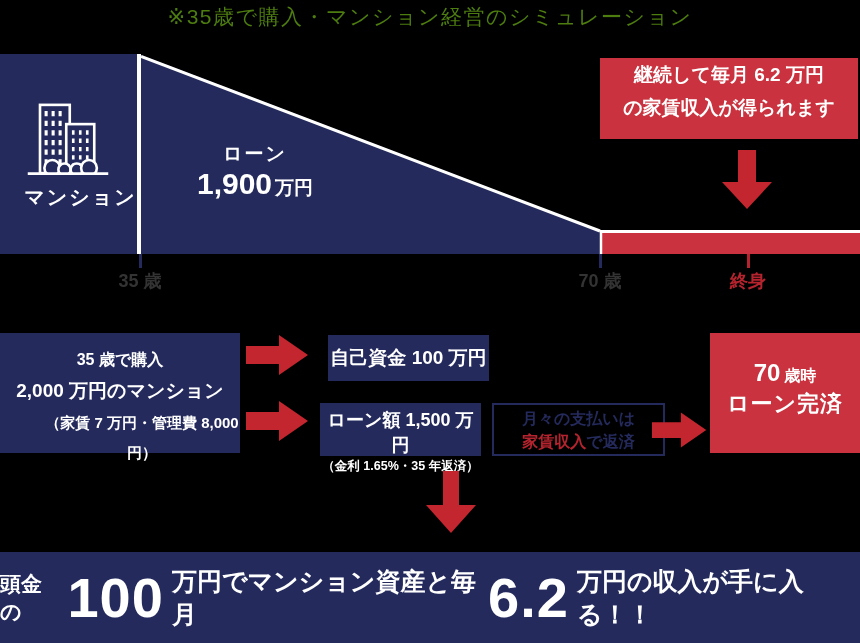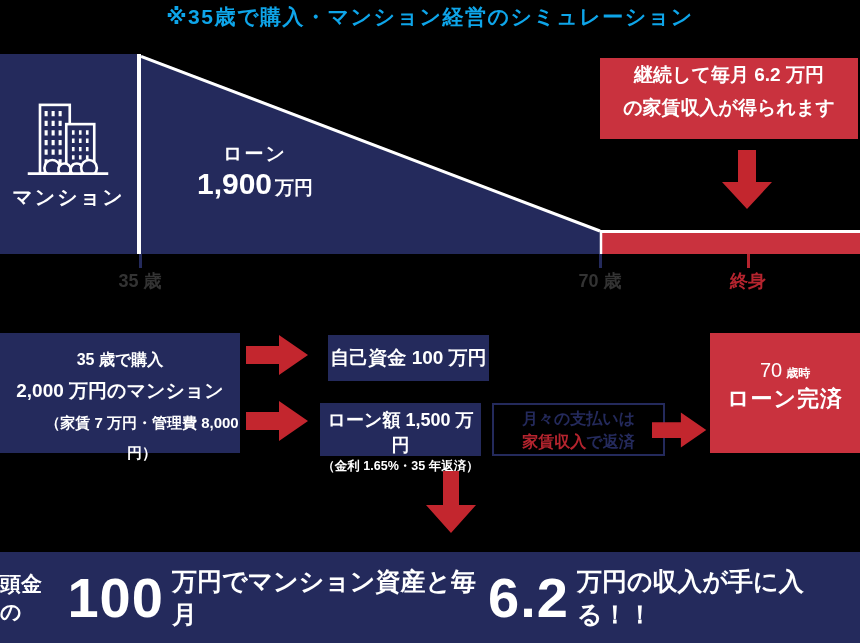--- a/index.html
+++ b/index.html
@@ -1,29 +1,29 @@
 <!DOCTYPE html>
 <html><head>
 <meta charset="utf-8">
 <style>
   html,body{margin:0;padding:0;}
   body{background:#000;width:860px;height:643px;position:relative;overflow:hidden;
        font-family:"Liberation Sans","DejaVu Sans",sans-serif;}
   .abs{position:absolute;}
 
   
-  #title{top:3px;left:0;width:860px;text-align:center;color:#0ea5e9;
-         font-size:21px;font-weight:bold;letter-spacing:1.5px;}
+  #title{top:3px;left:0;width:860px;text-align:center;color:#4d7c0f;
+         font-size:21px;font-weight:normal;letter-spacing:1.5px;}
 
   
   #mansion-box{left:0;top:54px;width:137px;height:200px;background:#242a5c;
                border-right:4px solid #fff;}
   #building-icon{left:26px;top:42px;width:84px;height:86px;}
   #mansion-label{left:0;top:130px;width:137px;text-align:center;color:#fff;
-                 font-size:20px;font-weight:bold;letter-spacing:2px;}
+                 font-size:20px;font-weight:bold;letter-spacing:2px;padding-left:12px;}
   #chart-svg{left:141px;top:54px;width:719px;height:200px;}
   #loan-group{left:180px;top:141px;width:150px;text-align:center;color:#fff;}
   #loan-label{font-size:19px;font-weight:bold;letter-spacing:2px;display:block;}
   #loan-amount{font-size:30px;font-weight:bold;}
   #loan-unit{font-size:19px;font-weight:bold;margin-left:3px;}
 
   #rent-note{left:600px;top:58px;width:258px;height:81px;background:#c9323e;
              display:flex;flex-direction:column;justify-content:flex-start;align-items:center;
              color:#fff;font-size:19px;font-weight:bold;line-height:33px;}
   #rent-arrow{left:722px;top:150px;}
@@ -50,22 +50,22 @@
   #loan-detail-box .l1{font-size:18px;font-weight:bold;line-height:25px;}
   #loan-detail-box .l2{font-size:12.5px;font-weight:bold;line-height:17px;}
 
   #repayment-box{left:492px;top:403px;width:173px;height:53px;border:2.5px solid #242a5c;
                  box-sizing:border-box;text-align:center;padding-top:2px;}
   #repayment-box .l{font-size:16px;font-weight:bold;line-height:23px;color:#242a5c;}
   #repayment-box .em{color:#b5242e;}
 
   #payoff-box{left:710px;top:333px;width:150px;height:120px;background:#c9323e;
               color:#fff;text-align:center;box-sizing:border-box;padding-top:26px;}
-  #payoff-box .age{font-size:20px;font-weight:normal;}
-  #payoff-box .suffix{font-size:12px;font-weight:bold;margin-left:4px;}
+  #payoff-box .age{font-size:24px;font-weight:bold;}
+  #payoff-box .suffix{font-size:16px;font-weight:bold;margin-left:4px;}
   #payoff-box .l2{font-size:22px;font-weight:bold;line-height:34px;letter-spacing:1px;}
 
   
   #banner{left:0;top:552px;width:860px;height:91px;background:#242a5c;
           display:flex;align-items:center;justify-content:center;color:#fff;}
   #banner .t-s{font-size:21px;font-weight:bold;}
   #banner .t-m{font-size:25px;font-weight:bold;}
   #banner .t-num{font-size:56px;font-weight:bold;margin:0 8px;letter-spacing:1px;}
 
   svg{display:block;}

